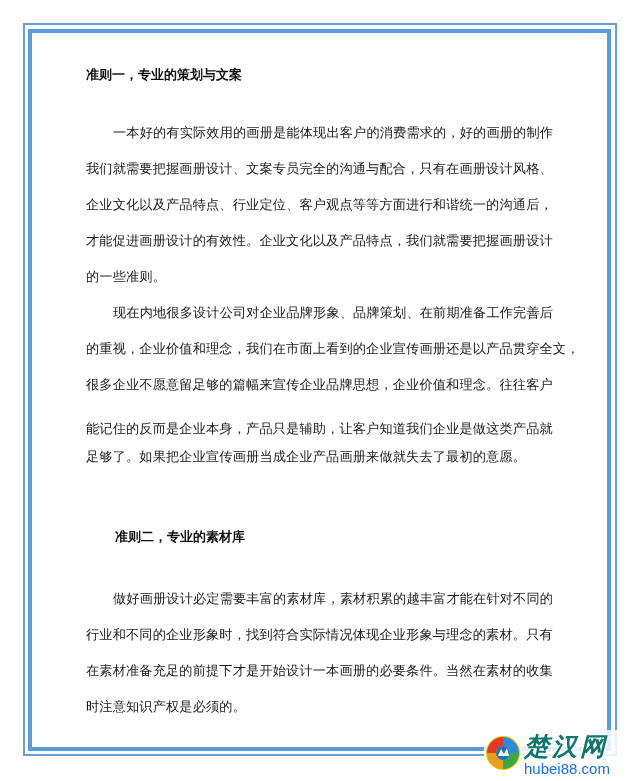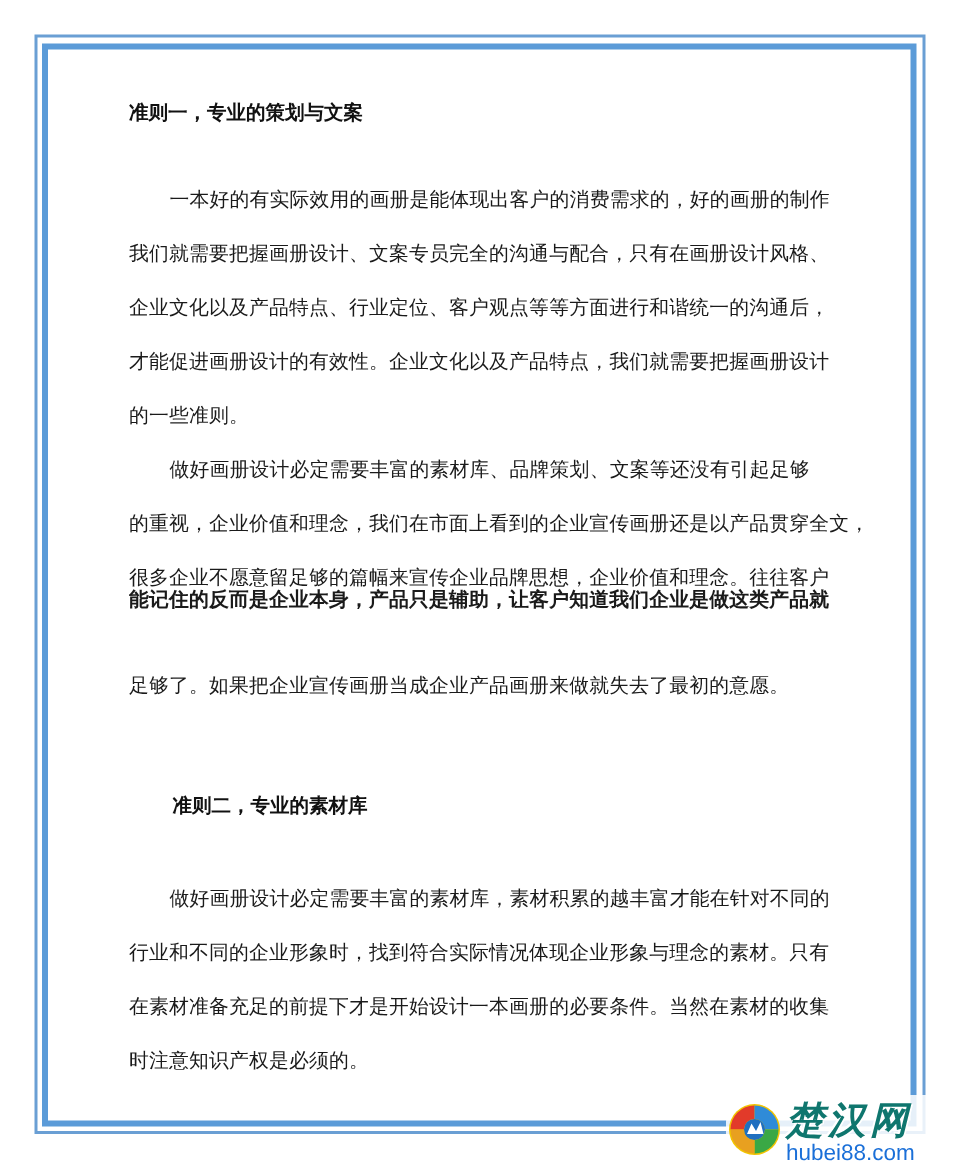--- a/index.html
+++ b/index.html
@@ -111,24 +111,24 @@
 
   <div>
     <div class="line indent" style="top:124px;">一本好的有实际效用的画册是能体现出客户的消费需求的，好的画册的制作</div>
     <div class="line" style="top:160px;">我们就需要把握画册设计、文案专员完全的沟通与配合，只有在画册设计风格、</div>
     <div class="line" style="top:196px;">企业文化以及产品特点、行业定位、客户观点等等方面进行和谐统一的沟通后，</div>
     <div class="line" style="top:232px;">才能促进画册设计的有效性。企业文化以及产品特点，我们就需要把握画册设计</div>
     <div class="line" style="top:268px;">的一些准则。</div>
   </div>
 
   <div>
-    <div class="line indent" style="top:304px;">做好画册设计必定需要丰富的素材库、品牌策划、文案等还没有引起足够</div>
+    <div class="line indent" style="top:304px;">现在内地很多设计公司对企业品牌形象、品牌策划、在前期准备工作完善后</div>
     <div class="line" style="top:340px;">的重视，企业价值和理念，我们在市面上看到的企业宣传画册还是以产品贯穿全文，</div>
     <div class="line" style="top:376px;">很多企业不愿意留足够的篇幅来宣传企业品牌思想，企业价值和理念。往往客户</div>
-    <div class="line" style="top:391px;font-weight:bold;">能记住的反而是企业本身，产品只是辅助，让客户知道我们企业是做这类产品就</div>
+    <div class="line" style="top:420px;">能记住的反而是企业本身，产品只是辅助，让客户知道我们企业是做这类产品就</div>
     <div class="line" style="top:448px;">足够了。如果把企业宣传画册当成企业产品画册来做就失去了最初的意愿。</div>
   </div>
 
   <div class="heading" style="top:528px;margin-left:29px;">准则二，专业的素材库</div>
 
   <div>
     <div class="line indent" style="top:590px;">做好画册设计必定需要丰富的素材库，素材积累的越丰富才能在针对不同的</div>
     <div class="line" style="top:626px;">行业和不同的企业形象时，找到符合实际情况体现企业形象与理念的素材。只有</div>
     <div class="line" style="top:662px;">在素材准备充足的前提下才是开始设计一本画册的必要条件。当然在素材的收集</div>
     <div class="line" style="top:698px;">时注意知识产权是必须的。</div>

